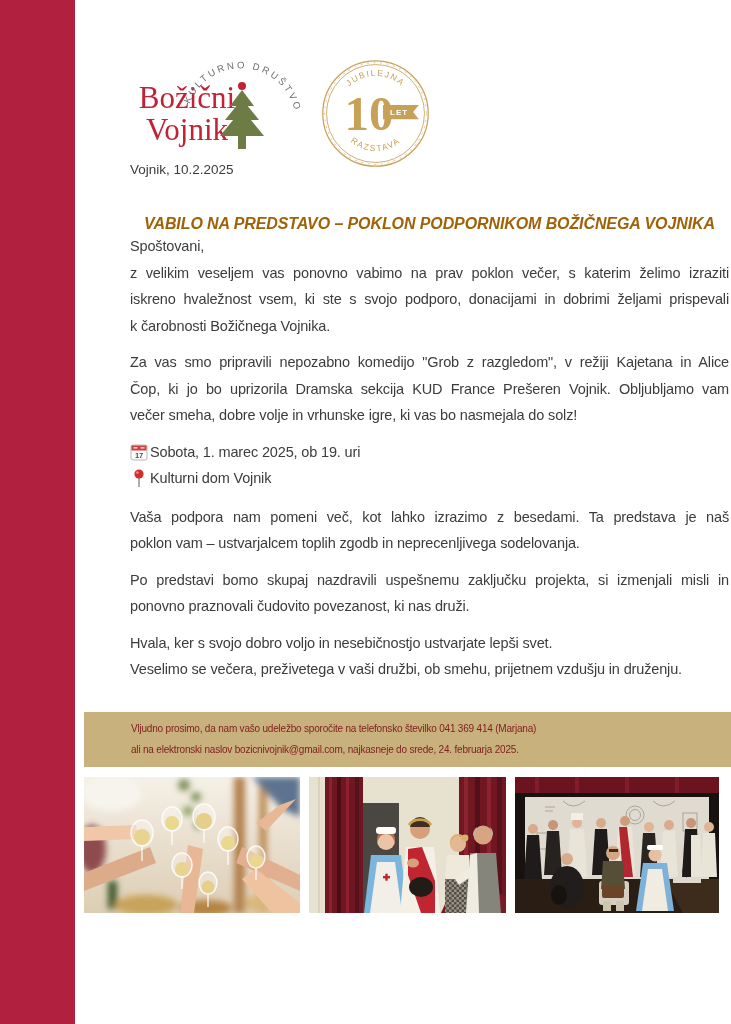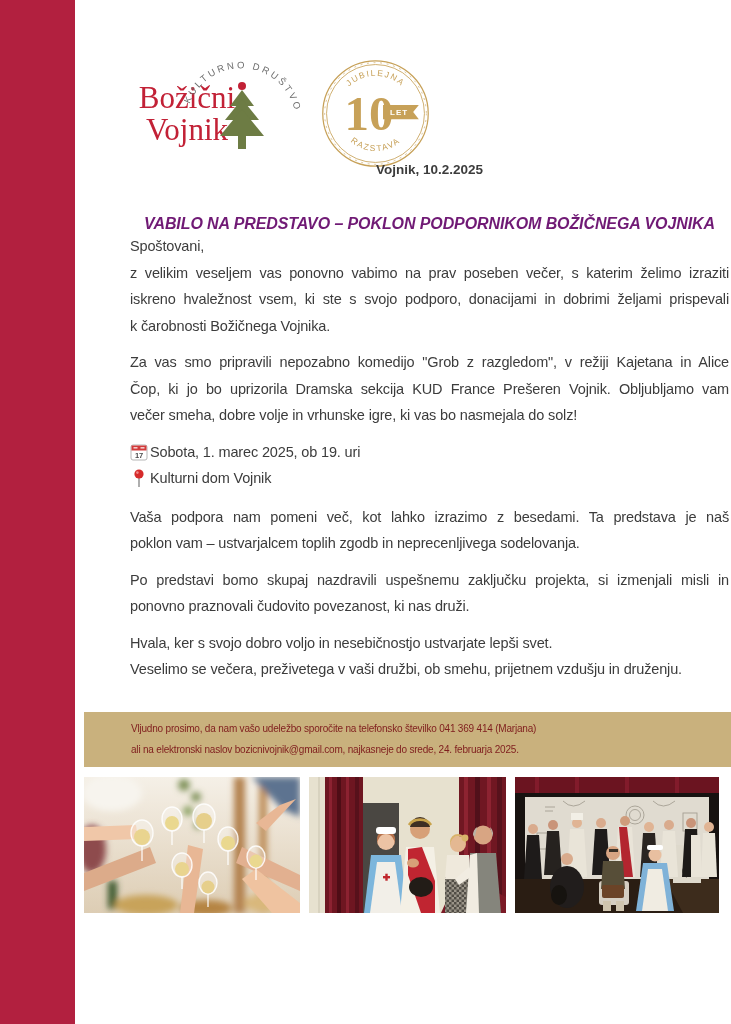--- a/index.html
+++ b/index.html
@@ -8,25 +8,25 @@
     background:#ffffff; overflow:hidden;
     font-family:"Liberation Sans", sans-serif; color:#3c3c3c;
   }
   .stripe { position:absolute; left:0; top:0; width:75px; height:1024px; background:#b2203f; }
   .content { position:absolute; left:75px; top:0; width:688px; box-sizing:border-box; padding:0 34px 0 55px; }
 
   .header-row { display:flex; align-items:flex-start; margin-top:56px; height:112px; }
   .logo-bv { flex:0 0 auto; }
   .badge10 { flex:0 0 auto; margin-left:14px; margin-top:1px; }
 
-  .dateline { text-align:center; font-size:13.5px; color:#3c3c3c; margin-top:-6px;font-weight:bold; }
+  .dateline { text-align:left; font-size:13.5px; color:#3c3c3c; margin-top:-6px; }
 
   .doc-title {
     margin-top:38px; text-align:center; white-space:nowrap;
-    color:#701a75; font-size:16px; font-weight:bold; font-style:italic; letter-spacing:-0.1px;
+    color:#a16207; font-size:16px; font-weight:bold; font-style:italic; letter-spacing:-0.1px;
   }
 
   .body-block { font-size:14.5px; line-height:26.5px; letter-spacing:-0.15px; color:#3c3c3c; }
   .para { margin:0 0 10px 0; }
   .jl { text-align:justify; text-align-last:justify; -moz-text-align-last:justify; }
   .event-block { margin:2px 0 12px 0; }
   .event-line { display:flex; align-items:center; gap:2px; height:26.5px; }
   .event-line .icn { flex:0 0 auto; display:inline-flex; }
 
   .note-box {
@@ -88,21 +88,21 @@
       </svg>
     </div>
 
     <div class="dateline">Vojnik, 10.2.2025</div>
 
     <div class="doc-title">VABILO NA PREDSTAVO – POKLON PODPORNIKOM BOŽIČNEGA VOJNIKA</div>
 
     <div class="body-block">
       <div class="para">
         <div>Spoštovani,</div>
-        <div class="jl">z velikim veseljem vas ponovno vabimo na prav poseben večer, s katerim želimo izraziti</div>
+        <div class="jl">z velikim veseljem vas ponovno vabimo na prav poklon večer, s katerim želimo izraziti</div>
         <div class="jl">iskreno hvaležnost vsem, ki ste s svojo podporo, donacijami in dobrimi željami prispevali</div>
         <div>k čarobnosti Božičnega Vojnika.</div>
       </div>
 
       <div class="para">
         <div class="jl">Za vas smo pripravili nepozabno komedijo "Grob z razgledom", v režiji Kajetana in Alice</div>
         <div class="jl">Čop, ki jo bo uprizorila Dramska sekcija KUD France Prešeren Vojnik. Obljubljamo vam</div>
         <div>večer smeha, dobre volje in vrhunske igre, ki vas bo nasmejala do solz!</div>
       </div>
 

